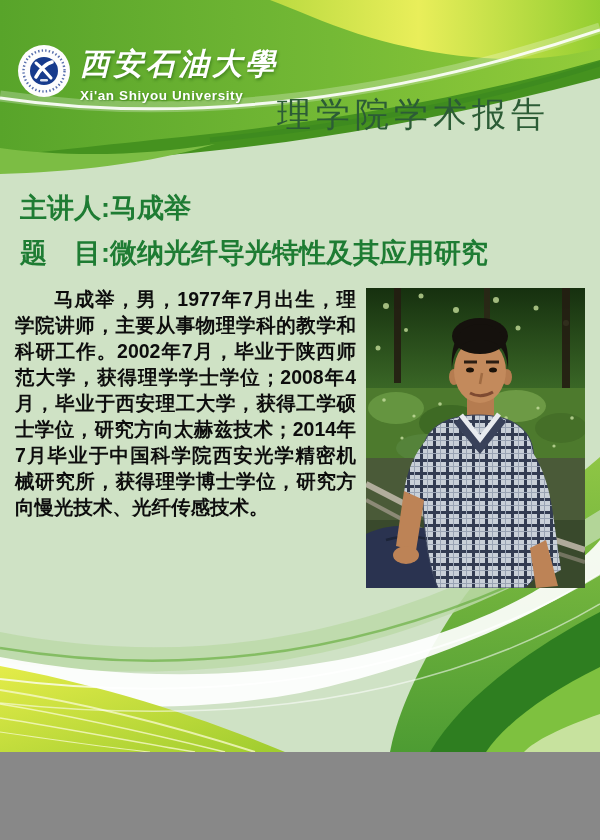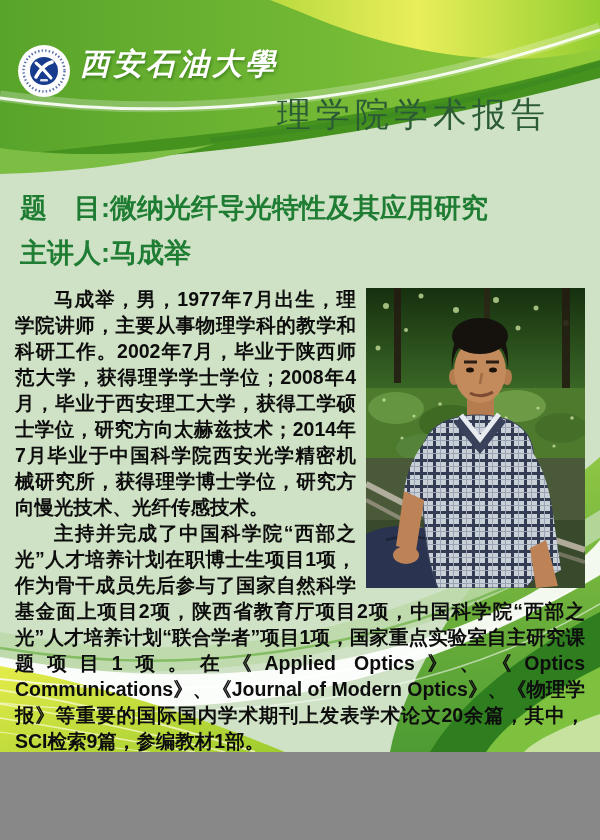--- a/index.html
+++ b/index.html
@@ -88,30 +88,31 @@
       <circle cx="27" cy="27" r="20.5" fill="none" stroke="#1c3c90" stroke-width="2.4" stroke-dasharray="1.4,2.2" opacity="0.75"></circle>
       <circle cx="27" cy="27" r="14" fill="#173b8d"></circle>
       <path d="M19,33 C23,25 30,19 35,18" fill="none" stroke="#ffffff" stroke-width="3.6" stroke-linecap="round"></path>
       <path d="M19,19 C24,23 30,29 34,34" fill="none" stroke="#ffffff" stroke-width="3" stroke-linecap="round"></path>
       <rect x="23" y="35" width="8" height="2.4" rx="1.2" fill="#ffffff" opacity="0.85"></rect>
     </svg>
   </div>
 
   <div class="uni-names">
     <div class="uni-zh">西安石油大學</div>
+    <div class="uni-en">Xi'an Shiyou University</div>
   </div>
 
   <div class="banner-title">理学院学术报告</div>
 
   <div class="talk-block">
     <div class="talk-line">
-      <span>题　目:</span><span>微纳光纤导光特性及其应用研究</span>
+      <span>主讲人:</span><span>马成举</span>
     </div>
     <div class="talk-line">
-      <span>主讲人:</span><span>马成举</span>
+      <span>题　目:</span><span>微纳光纤导光特性及其应用研究</span>
     </div>
   </div>
 
   <div class="content">
 
     <svg class="photo" width="219" height="300" viewBox="0 0 219 300">
       <defs>
         <linearGradient id="lgTrees" x1="0" y1="0" x2="0" y2="1">
           <stop offset="0" stop-color="#16300f"></stop>
           <stop offset="1" stop-color="#40702a"></stop>
@@ -192,21 +193,20 @@
         <path d="M98,74 h13" stroke="#2a1d12" stroke-width="3"></path>
         <path d="M120,74 h13" stroke="#2a1d12" stroke-width="3"></path>
         <ellipse cx="104" cy="82" rx="4" ry="2.5" fill="#1c1208"></ellipse>
         <ellipse cx="127" cy="82" rx="4" ry="2.5" fill="#1c1208"></ellipse>
         <path d="M116,85 L114,96" stroke="#a06b42" stroke-width="2.5"></path>
         <path d="M104,105 Q115,111 127,104" stroke="#7e4a31" stroke-width="3" fill="none"></path>
       </g>
     </svg>
 
     <p class="bio-para">马成举，男，1977年7月出生，理学院讲师，主要从事物理学科的教学和科研工作。2002年7月，毕业于陕西师范大学，获得理学学士学位；2008年4月，毕业于西安理工大学，获得工学硕士学位，研究方向太赫兹技术；2014年7月毕业于中国科学院西安光学精密机械研究所，获得理学博士学位，研究方向慢光技术、光纤传感技术。</p>
-    <p class="bio-para">主持并完成了中国科学院“西部之光”人才培养计划在职博士生项目1项，作为骨干成员先后参与了国家自然科学基金面上项目2项，陕西省教育厅项目2项，中国科学院“西部之光”人才培养计划“联合学者”项目1项，国家重点实验室自主研究课题项目1项。在《Applied Optics》、《Optics Communications》、《Journal of Modern Optics》、《物理学报》等重要的国际国内学术期刊上发表学术论文20余篇，其中，SCI检索9篇，参编教材1部。</p>
 
   </div>
 
   <svg class="footer-swoosh" width="600" height="300" viewBox="0 0 600 300">
     <defs>
       <linearGradient id="gradLimeBL" x1="0" y1="0" x2="1" y2="1">
         <stop offset="0" stop-color="#e4ec49"></stop>
         <stop offset="1" stop-color="#9fcc2f"></stop>
       </linearGradient>
       <linearGradient id="gradRightWave" x1="0" y1="0" x2="0" y2="1">

